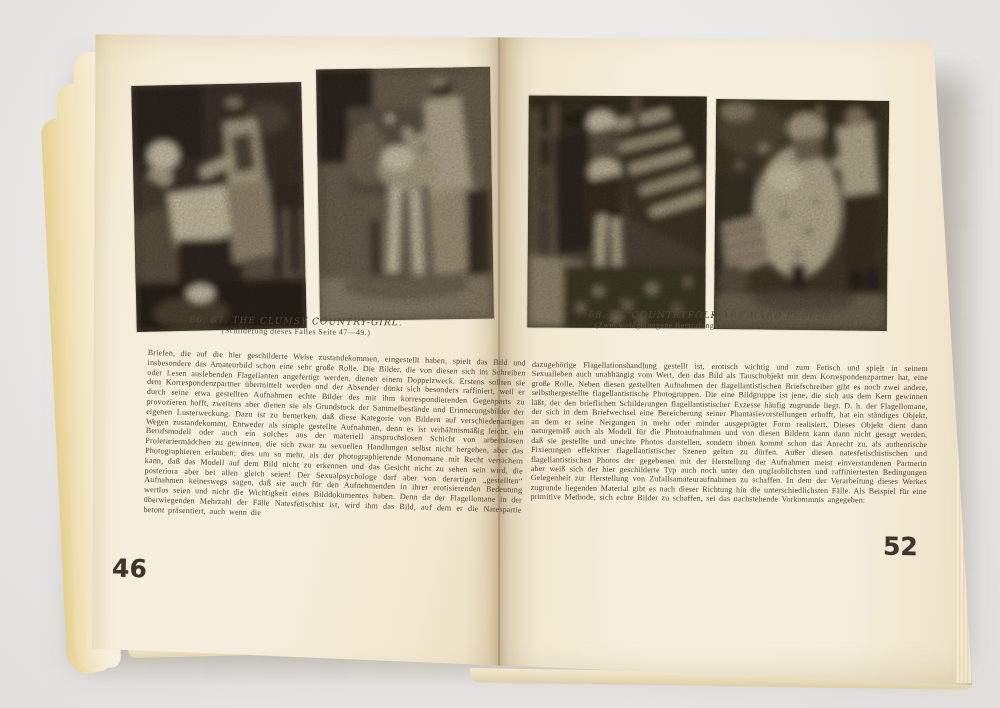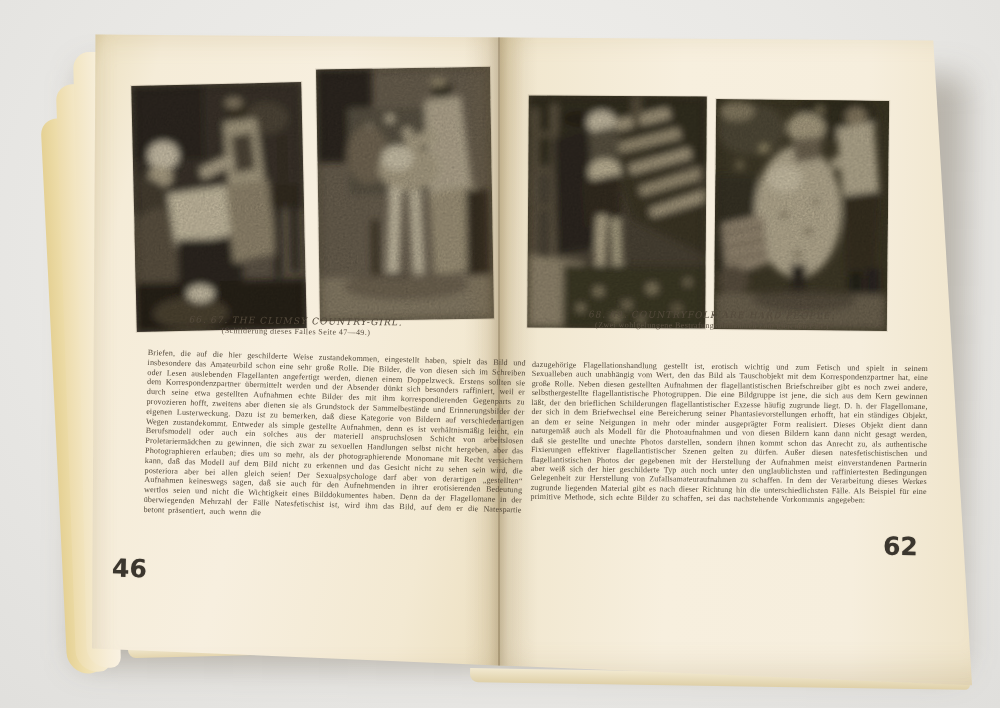--- a/index.html
+++ b/index.html
@@ -36,21 +36,20 @@
     text-decoration:underline;
   }
   .page{position:absolute;top:0;height:100%;}
   .page-left{left:0;width:408px;
     background:linear-gradient(104deg,#e2d4b0 0%,#eee3c6 3%,#f5ecd8 13%,#f7efdf 46%,#f3e9d2 80%,#ecdfc0 99%);
     box-shadow:inset 0 14px 22px rgba(190,168,118,0.22), inset 0 -16px 26px rgba(165,140,90,0.20);
   }
   .page-right{left:408px;width:472px;
     background:linear-gradient(92deg,#e6d8b6 0%,#f1e7cf 5%,#f7efde 36%,#f6eedd 72%,#efe4ca 96%,#e3d4ae 100%);
     box-shadow:inset 0 12px 22px rgba(190,168,118,0.20), inset 0 -18px 28px rgba(165,140,90,0.22);
-    padding-left:20px;
   }
   
   .fore-edge{position:absolute;right:0;top:8px;width:16px;height:98%;
     background:repeating-linear-gradient(90deg,#efe3c4 0 1px,#f6eedb 1px 3px,#e9dcba 3px 4px);opacity:.8;}
   
   .gutter{position:absolute;left:372px;top:0;width:74px;height:100%;z-index:5;pointer-events:none;
     background:linear-gradient(90deg,rgba(124,100,58,0) 0%,rgba(124,100,58,0.10) 32%,rgba(96,76,42,0.22) 48%,rgba(124,100,58,0.12) 60%,rgba(124,100,58,0) 100%);}
   .gutter:after{content:"";position:absolute;left:34px;top:0;width:2px;height:100%;
     background:rgba(90,70,40,0.25);}
 
@@ -298,18 +297,18 @@
         </svg>
       </figure>
 
       <div class="caption caption-right">
         <div class="cap-title">68. 69. COUNTRYFOLK ARE HARD PEOPLE.</div>
         <div class="cap-sub">(Zwei wohlgelungene Bestrafungsaufnahmen zum gleichen Fall.)</div>
       </div>
 
       <p class="bodytext bodytext-right" style="margin:0">dazugehörige Flagellationshandlung gestellt ist, erotisch wichtig und zum Fetisch und spielt in seinem Sexualleben auch unabhängig vom Wert, den das Bild als Tauschobjekt mit dem Korrespondenzpartner hat, eine große Rolle. Neben diesen gestellten Aufnahmen der flagellantistischen Briefschreiber gibt es noch zwei andere, selbsthergestellte flagellantistische Photogruppen. Die eine Bildgruppe ist jene, die sich aus dem Kern gewinnen läßt, der den brieflichen Schilderungen flagellantistischer Exzesse häufig zugrunde liegt. D. h. der Flagellomane, der sich in dem Briefwechsel eine Bereicherung seiner Phantasievorstellungen erhofft, hat ein ständiges Objekt, an dem er seine Neigungen in mehr oder minder ausgeprägter Form realisiert. Dieses Objekt dient dann naturgemäß auch als Modell für die Photoaufnahmen und von diesen Bildern kann dann nicht gesagt werden, daß sie gestellte und unechte Photos darstellen, sondern ihnen kommt schon das Anrecht zu, als authentische Fixierungen effektiver flagellantistischer Szenen gelten zu dürfen. Außer diesen natesfetischistischen und flagellantistischen Photos der gegebenen mit der Herstellung der Aufnahmen meist einverstandenen Partnerin aber weiß sich der hier geschilderte Typ auch noch unter den unglaublichsten und raffiniertesten Bedingungen Gelegenheit zur Herstellung von Zufallsamateuraufnahmen zu schaffen. In dem der Verarbeitung dieses Werkes zugrunde liegenden Material gibt es nach dieser Richtung hin die unterschiedlichsten Fälle. Als Beispiel für eine primitive Methode, sich echte Bilder zu schaffen, sei das nachstehende Vorkommnis angegeben:</p>
 
-      <div class="folio folio-47">62</div>
+      <div class="folio folio-47">52</div>
     </div>
 
     <div class="gutter"></div>
   </div>
 </div>
 
 </body></html>

